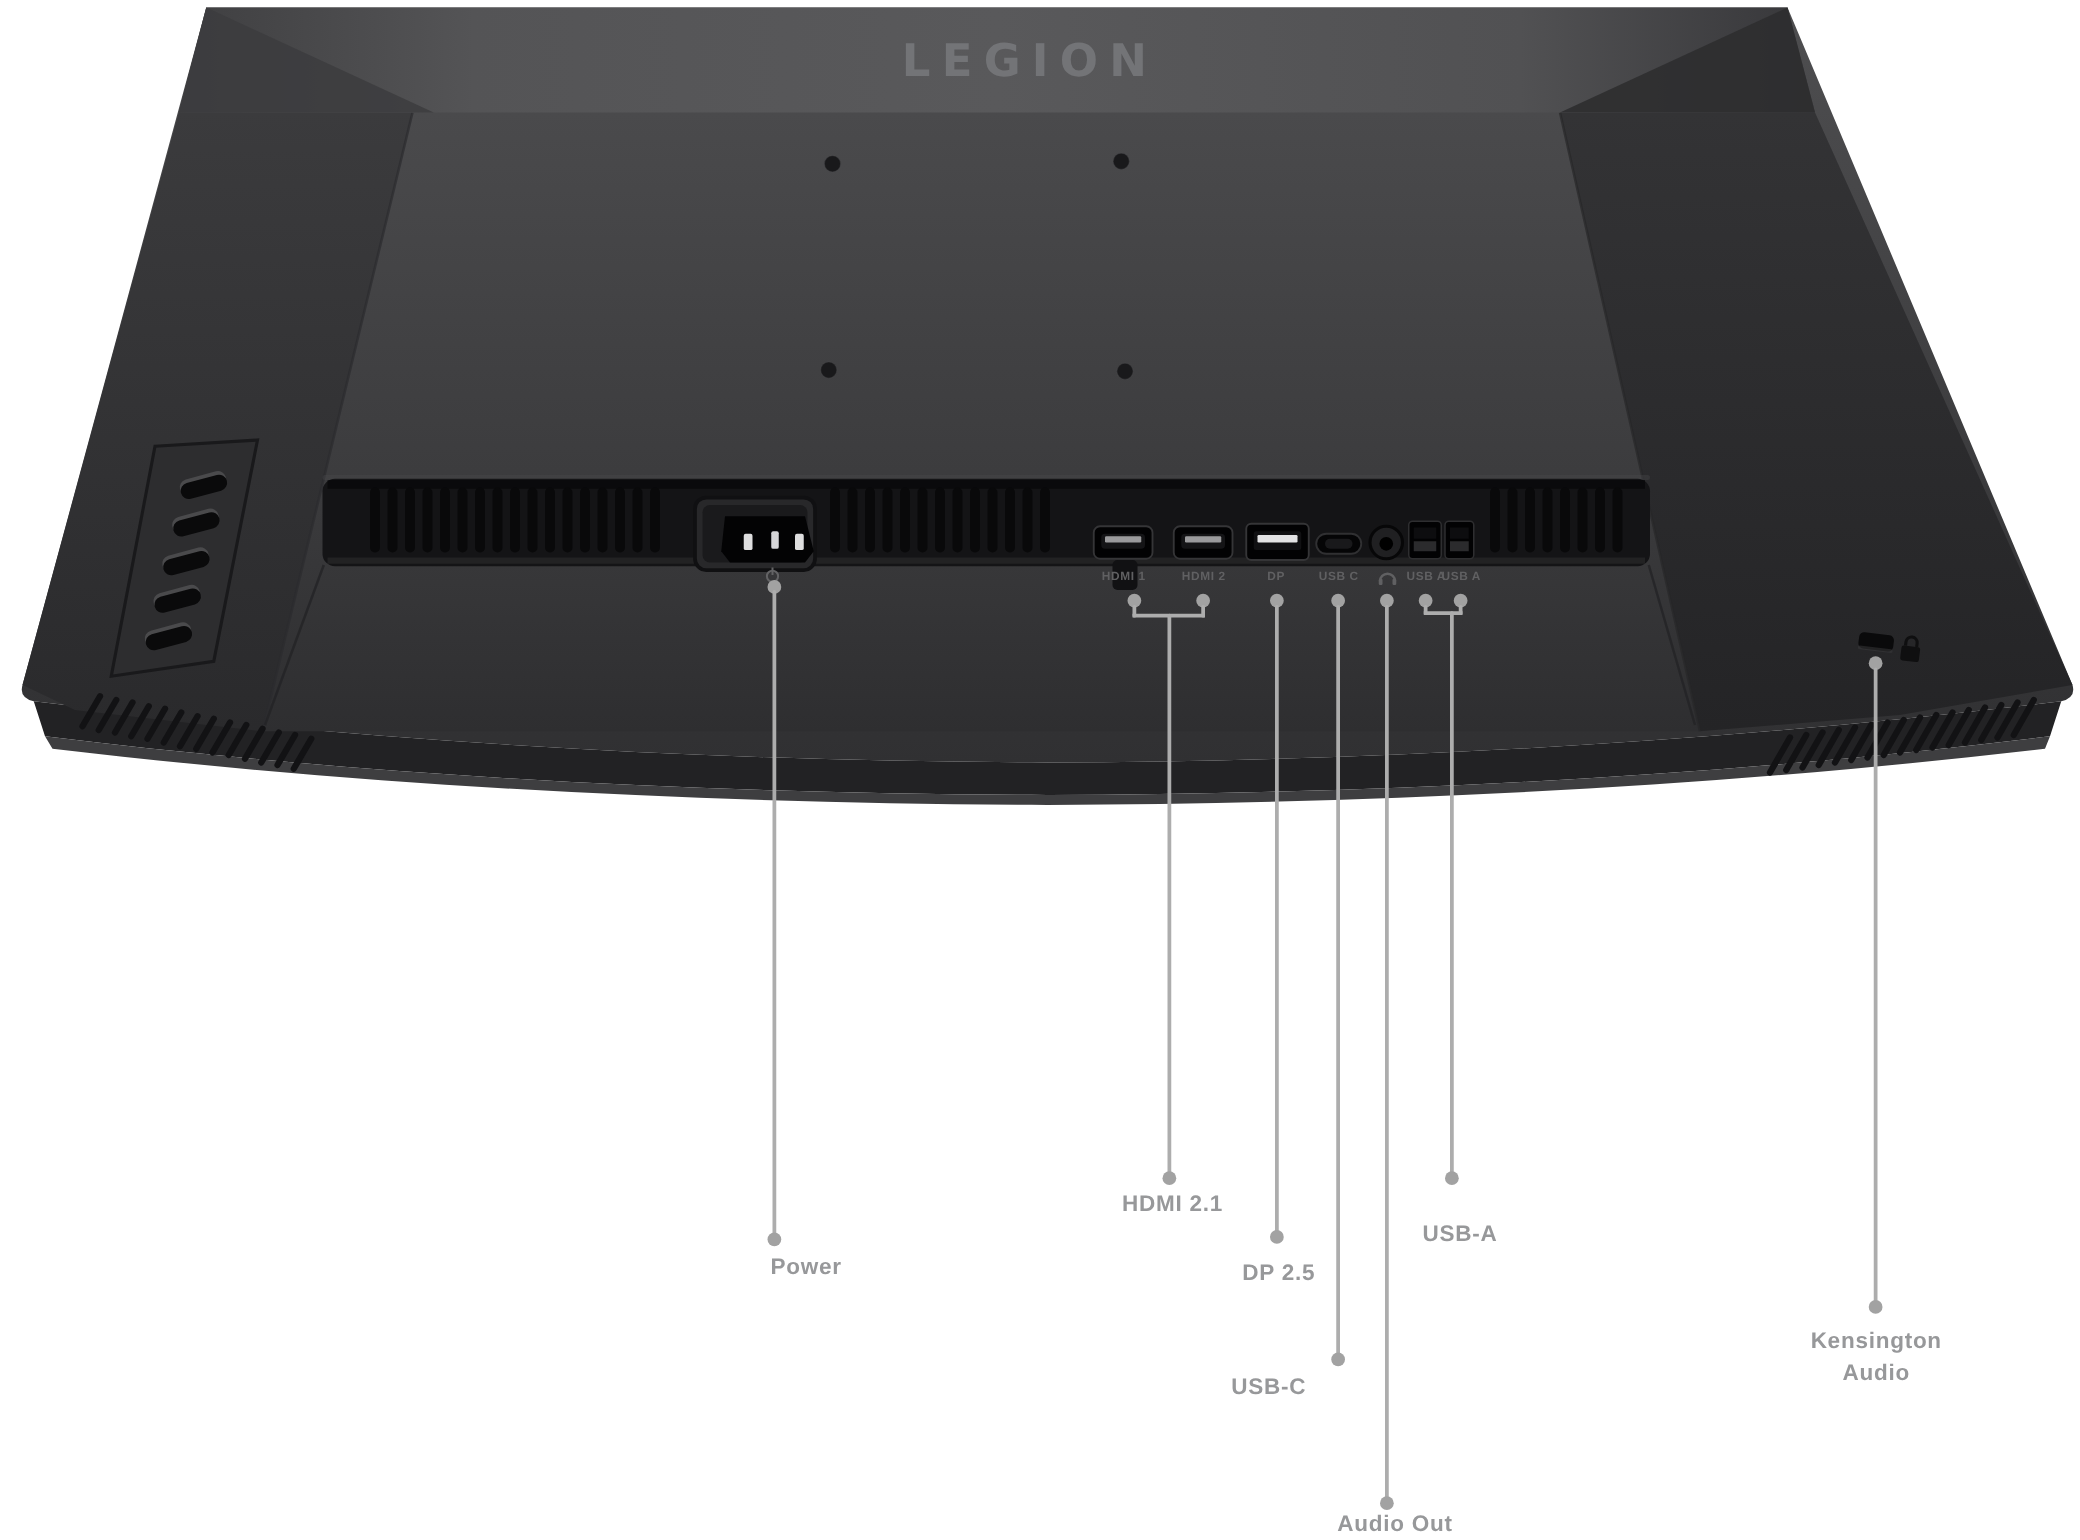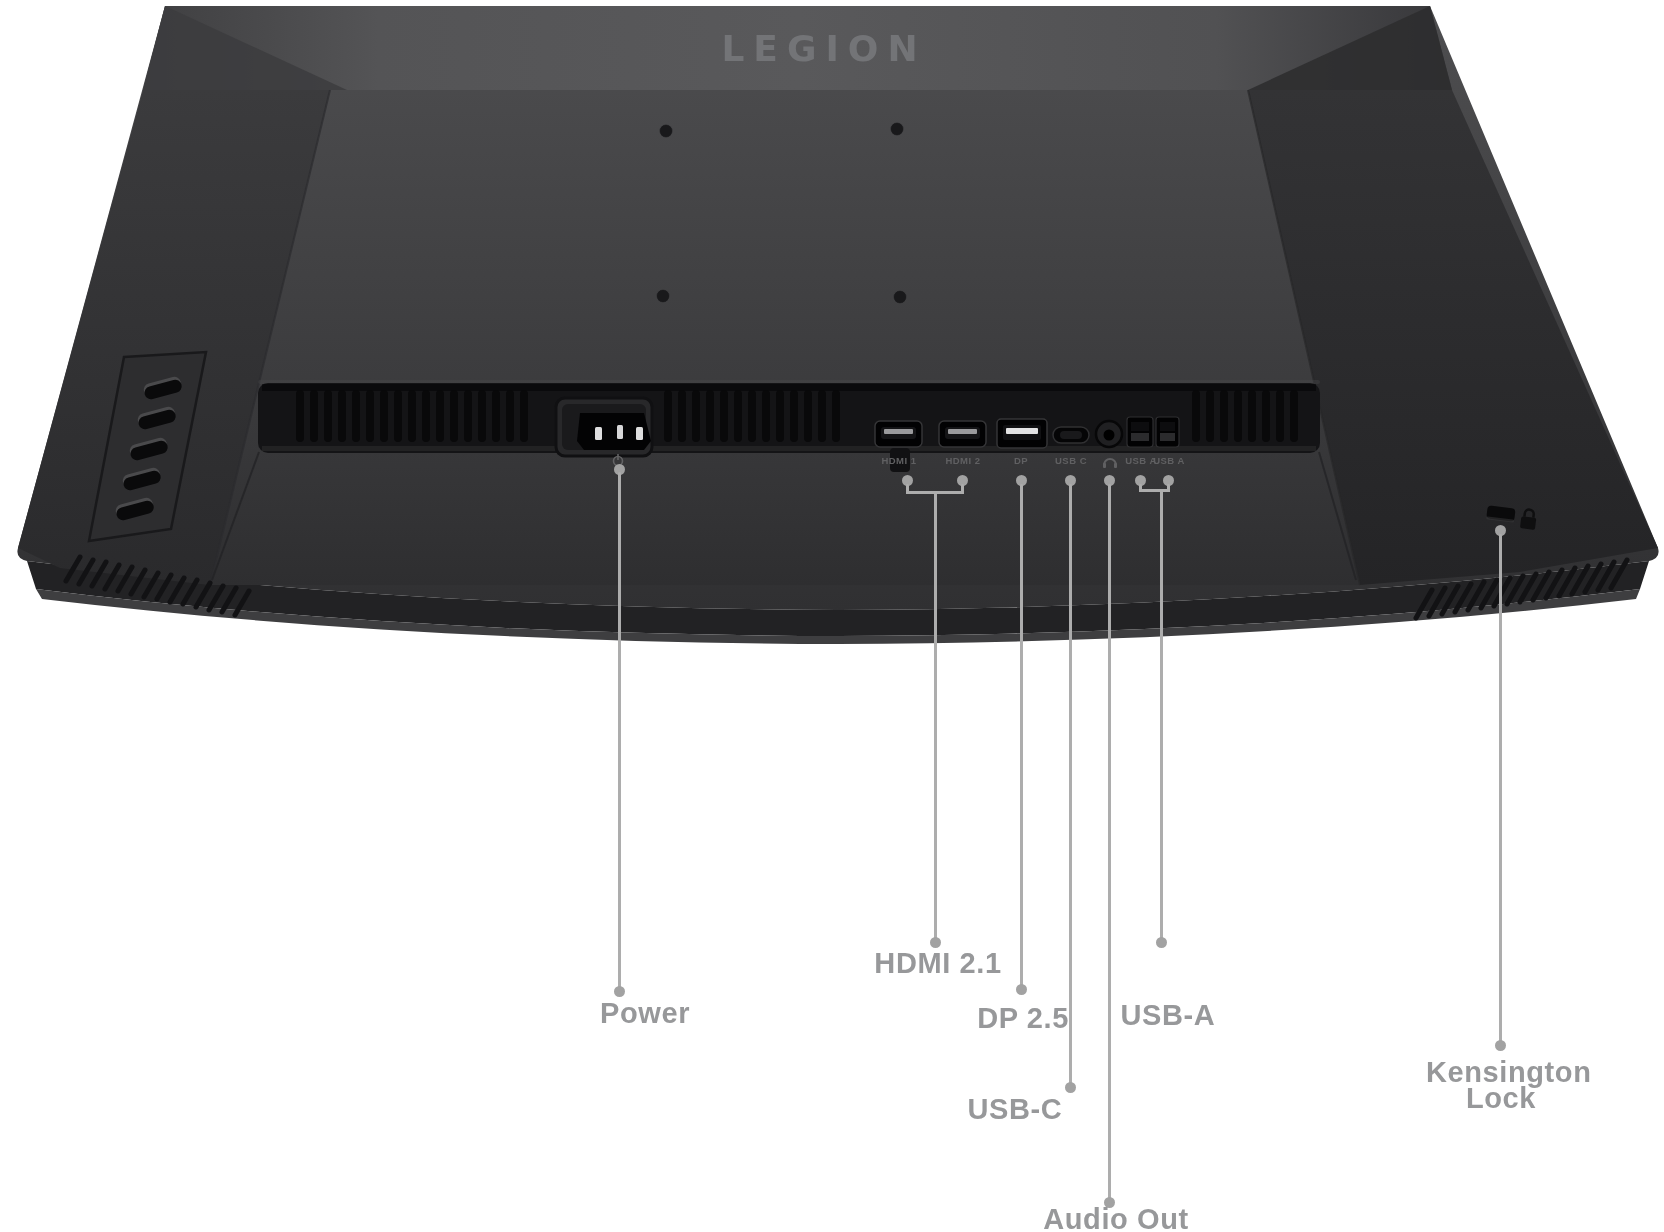--- a/index.html
+++ b/index.html
@@ -15,21 +15,21 @@
   }
   .etch{
     font-family:"Liberation Sans",sans-serif;font-weight:700;font-size:9.5px;letter-spacing:.5px;
     fill:#606062;text-anchor:middle;
   }
   .callout-line{position:absolute;width:3px;background:#adadad;border-radius:1.5px;}
   .callout-hline{position:absolute;height:3px;background:#adadad;}
   .callout-dot{position:absolute;width:11px;height:11px;border-radius:50%;background:#a2a2a2;}
   .callout-label{
     position:absolute;transform:translateX(-50%);
-    font-weight:700;font-size:29px;line-height:26px;color:#97989a;letter-spacing:.6px;
+    font-weight:700;font-size:18px;line-height:26px;color:#97989a;letter-spacing:.6px;
     white-space:nowrap;text-align:center;
   }
   .callout-label.wrap{white-space:normal;width:150px;}
 </style>
 </head>
 <body>
 
 <div class="stage">
 
   <svg class="art" width="1664" height="700" viewBox="0 0 1664 700">
@@ -248,23 +248,23 @@
   </div>
 
   <div class="callout">
     <div class="callout-dot" style="left:1135px;top:475px;"></div>
     <div class="callout-dot" style="left:1163px;top:475px;"></div>
     <div class="callout-line" style="left:1139px;top:484px;height:8px;"></div>
     <div class="callout-line" style="left:1167px;top:484px;height:8px;"></div>
     <div class="callout-hline" style="left:1139px;top:489px;width:31px;"></div>
     <div class="callout-line" style="left:1160px;top:489px;height:454px;"></div>
     <div class="callout-dot" style="left:1156px;top:937px;"></div>
-    <div class="callout-label" style="left:1168px;top:1002px;">USB-A</div>
+    <div class="callout-label" style="left:1168px;top:974px;">USB-A</div>
   </div>
 
   <div class="callout">
     <div class="callout-dot" style="left:1495px;top:525px;"></div>
     <div class="callout-line" style="left:1499px;top:534px;height:512px;"></div>
     <div class="callout-dot" style="left:1495px;top:1040px;"></div>
-    <div class="callout-label wrap" style="left:1501px;top:1059px;">Kensington Lock</div>
+    <div class="callout-label wrap" style="left:1501px;top:1059px;">Kensington Audio</div>
   </div>
 
 </div>
 
 </body></html>

